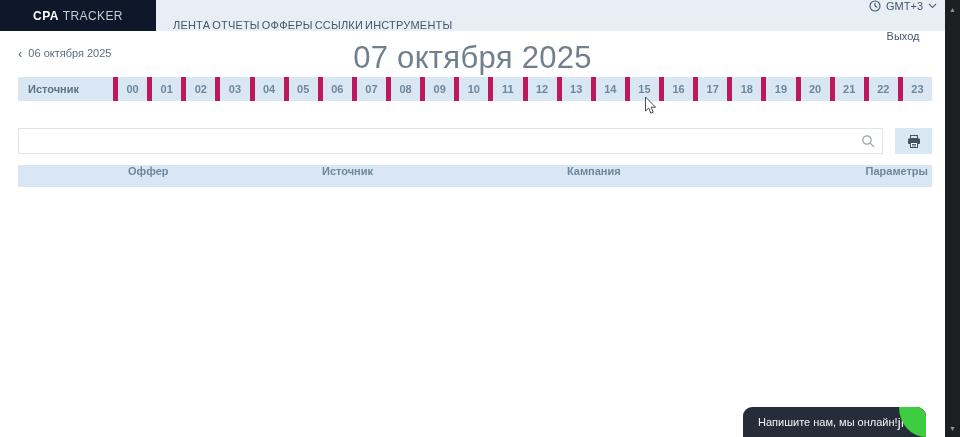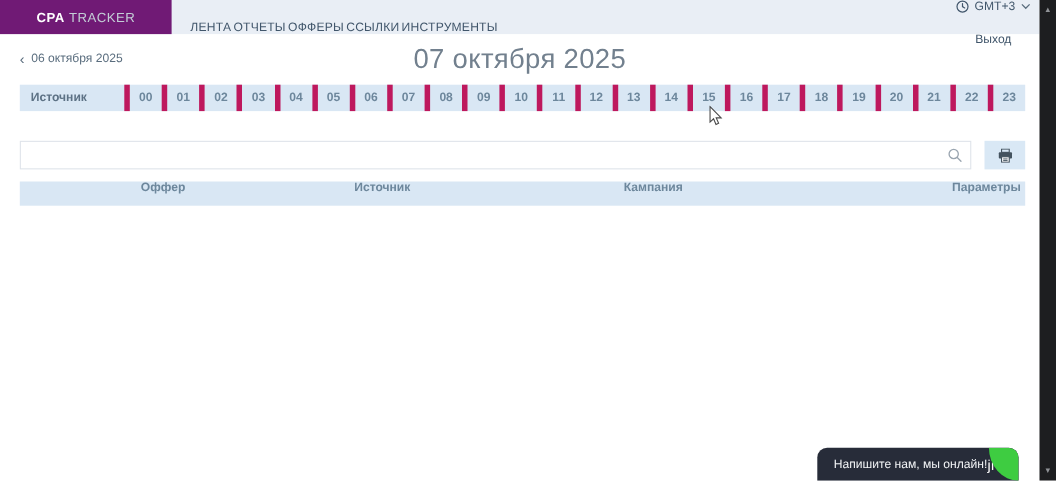--- a/index.html
+++ b/index.html
@@ -8,21 +8,21 @@
     font-family:"Liberation Sans", sans-serif;
     background:#ffffff; position:relative;
   }
 
   
   .navbar {
     position:absolute; top:0; left:0; width:945px; height:31px;
     background:#e9eef5; display:flex; align-items:stretch;
   }
   .brand {
-    width:156px; background:#701a75; color:#ffffff;
+    width:156px; background:#0f172a; color:#ffffff;
     display:flex; align-items:center; justify-content:center;
     font-size:12px; letter-spacing:.4px; cursor:default;
   }
   .brand .primary { font-weight:bold; color:#ffffff; }
   .brand .secondary { font-weight:normal; color:#c3cdd6; margin-left:4px; }
   .menu { display:flex; align-items:flex-end; margin-left:16px; }
   .menu-item {
     font-size:11px; color:#41566b; letter-spacing:.2px; cursor:pointer;
     padding:0 1px;
   }
@@ -35,21 +35,21 @@
   .content { position:absolute; top:31px; left:0; width:945px; }
 
   .title-row { position:relative; height:46px; }
   .prev-link {
     position:absolute; left:18px; top:16px; display:flex; align-items:center; gap:6px;
     font-size:11px; color:#5a6d7e; cursor:pointer;
   }
   .prev-arrow { font-size:13px; line-height:11px; color:#5a6d7e; }
   .page-title {
     position:absolute; left:0; right:0; top:9px; text-align:center;
-    font-size:25px; font-weight:normal; color:#72808e; letter-spacing:.3px;
+    font-size:31px; font-weight:normal; color:#72808e; letter-spacing:.3px;
   }
 
   .hours-row {
     margin:0 13px 0 18px; height:24px; background:#d9e7f4;
     display:flex; align-items:stretch;
   }
   .hours-source {
     width:95px; font-size:11px; font-weight:bold; color:#5d7285;
     line-height:24px; padding-left:10px;
   }

